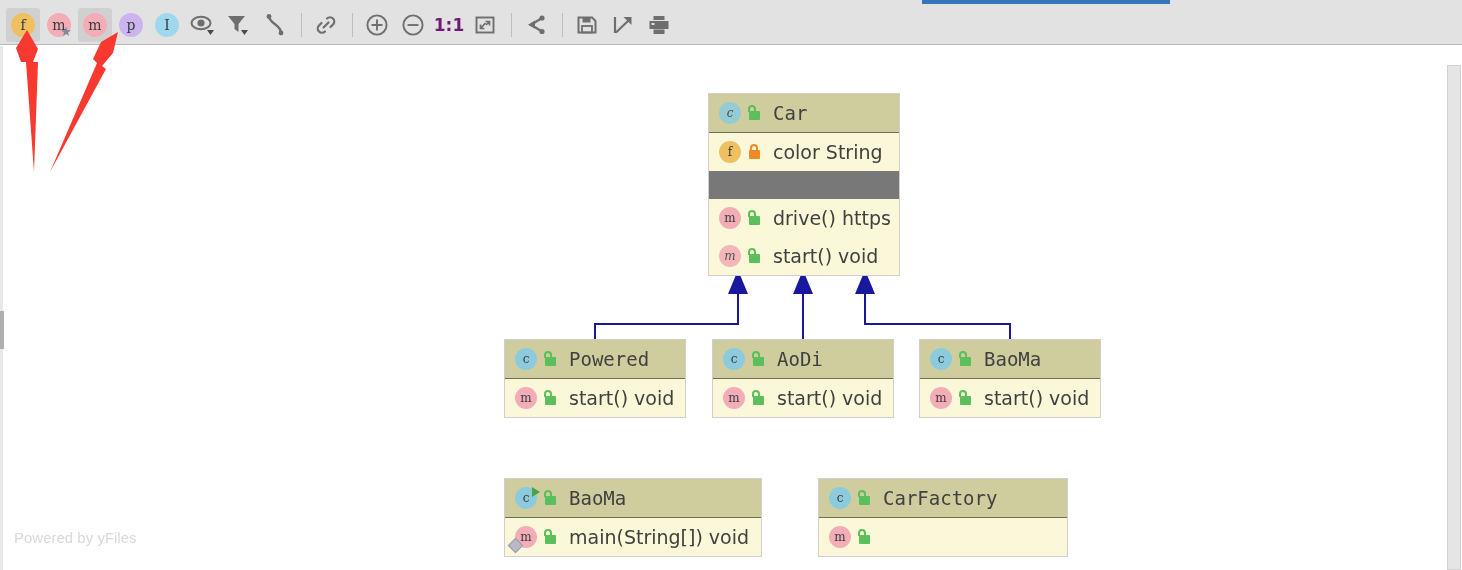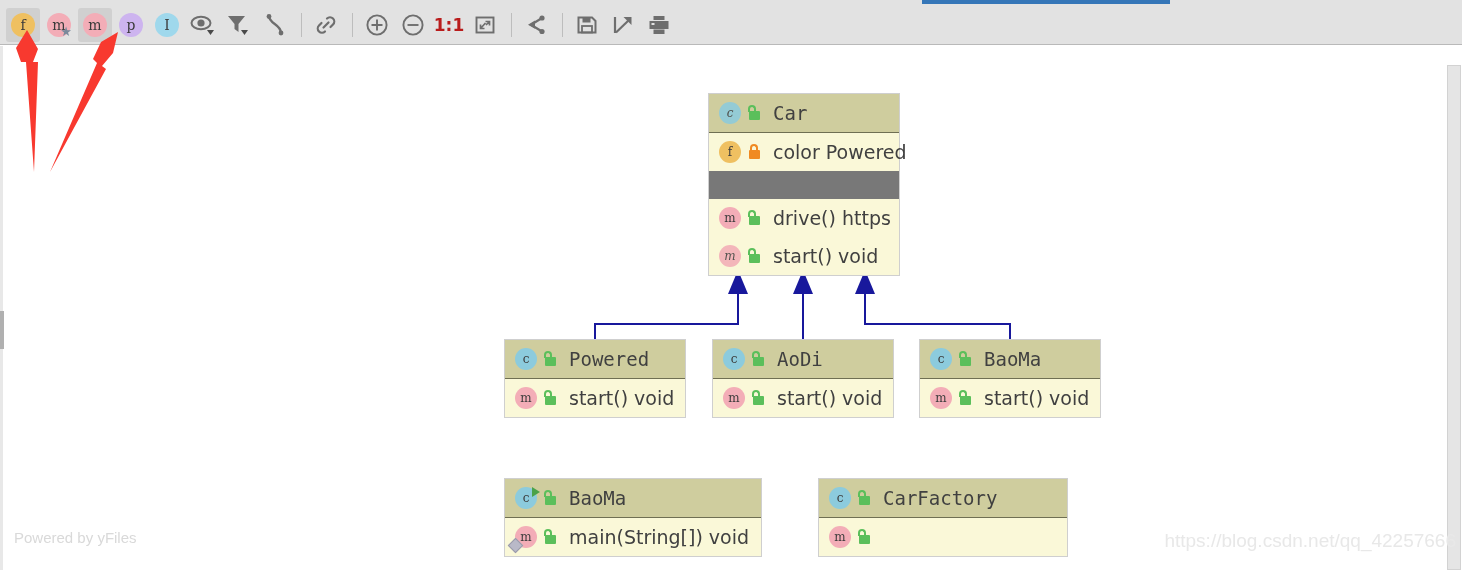--- a/index.html
+++ b/index.html
@@ -77,21 +77,21 @@
   .circ.i  { background: #9fd8ec; }
 
   .badge-star {
     position: absolute;
     right: 4px; bottom: 4px;
     font-size: 13px;
     color: #7a8a9c;
     line-height: 1;
   }
 
-  .glyph { color: #b91c1c; }
+  .glyph { color: #701a75; }
 
   
   #canvas {
     position: absolute;
     left: 0; top: 46px;
     width: 1462px; height: 524px;
     background: #ffffff;
     overflow: hidden;
   }
   #canvas-left-border {
@@ -421,21 +421,21 @@
           <span class="body"></span>
       </span>
       <span class="node-text">Car</span>
     </div>
     <div class="uml-row">
       <span class="node-icon fld">f</span>
       <span class="lock closed">
         <span class="shackle"></span>
           <span class="body"></span>
       </span>
-      <span class="node-text prop">color  Powered</span>
+      <span class="node-text prop">color  String</span>
     </div>
     <div class="uml-divider"></div>
     <div class="uml-row">
       <span class="node-icon meth">m</span>
       <span class="lock open">
         <span class="shackle"></span>
           <span class="body"></span>
       </span>
       <span class="node-text prop">drive()  https</span>
     </div>
@@ -537,21 +537,20 @@
     <div class="uml-row">
       <span class="node-icon meth">m</span>
       <span class="lock open">
         <span class="shackle"></span>
           <span class="body"></span>
       </span>
     </div>
   </div>
 
   <div id="yfiles-credit">Powered by yFiles</div>
-  <div id="url-watermark">https://blog.csdn.net/qq_42257666</div>
 
 </div>
 
 <svg id="annotations">
   <g fill="#f8392f">
 
     <polygon points="34,172 26,62 21,62 16,48 27,30 38,49 33,62 38,62"></polygon>
 
     <polygon points="50,172 97,63 93,59 101,42 118,32 113,53 102,66 106,69"></polygon>
   </g>

